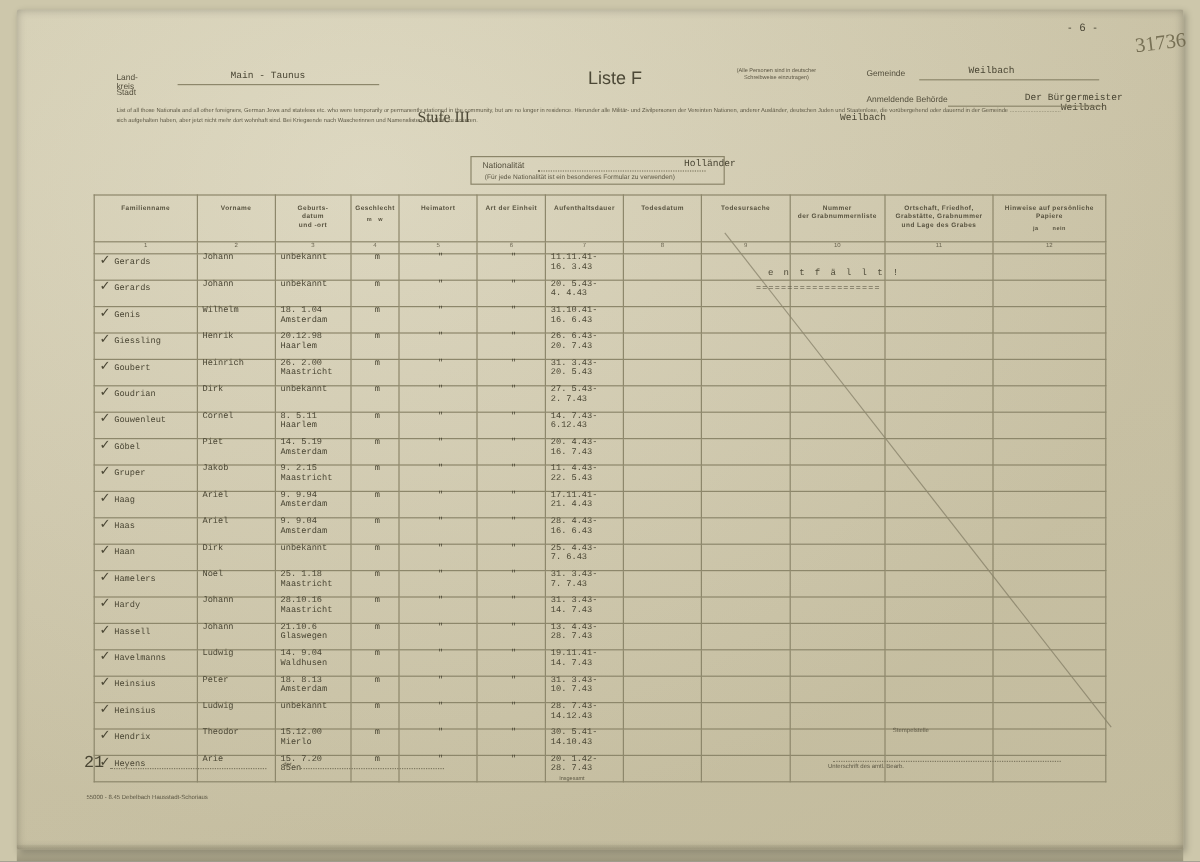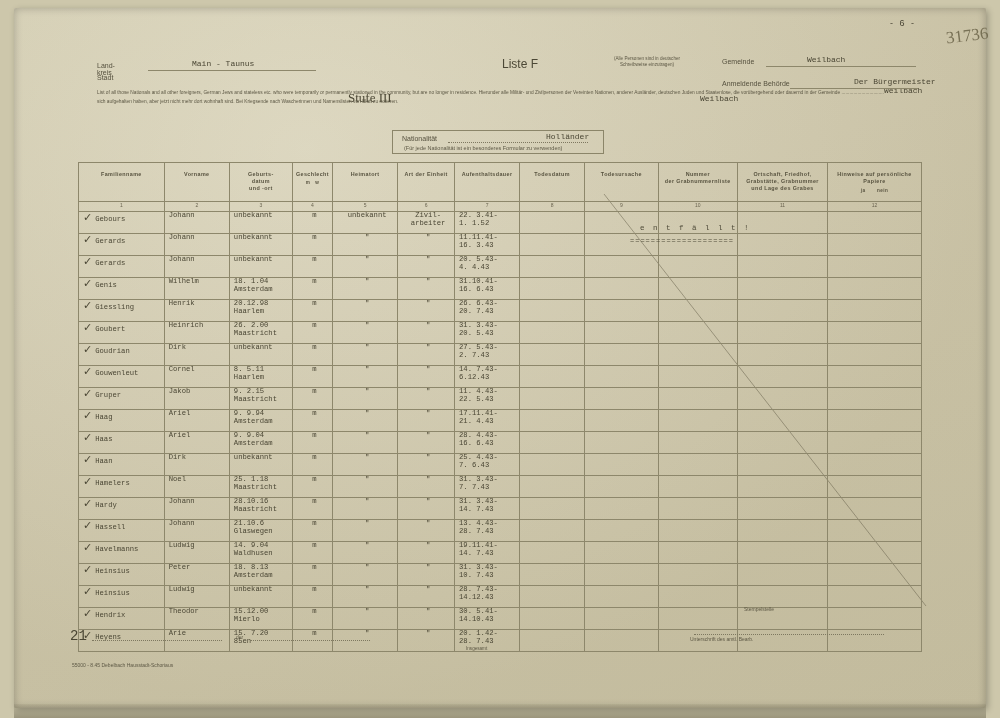--- a/index.html
+++ b/index.html
@@ -23,21 +23,21 @@
   .pg-num{position:absolute;right:84px;top:18px;font-size:9px;letter-spacing:2px;}
   .stamp-num{position:absolute;right:12px;top:26px;font-size:17px;
              font-family:"Liberation Serif", serif;color:#6a6348;
              transform:rotate(-7deg);opacity:.85;}
   .lbl{position:absolute;font-size:7px;color:#55503e;}
   .val{position:absolute;font-family:"Liberation Mono", monospace;color:#4a4634;margin-left:32px;}
   .rule{position:absolute;border-bottom:1px solid #8d876b;}
   
   .hdr-title{position:absolute;left:348px;top:54px;font-size:13px;
              font-family:"Liberation Serif", serif;color:#4c4836;margin-top:36px;}
-  .hdr-liste{position:absolute;left:502px;top:57px;font-size:12px;color:#4c4836;}
+  .hdr-liste{position:absolute;left:490px;top:57px;font-size:15px;color:#4c4836;}
   .note-box{position:absolute;left:588px;top:56px;width:118px;font-size:4.6px;
             color:#5c5744;line-height:1.25;text-align:center;}
   .para{position:absolute;left:97px;top:88px;width:790px;font-size:4.8px;
         color:#5c5744;line-height:1.9;}
   .nat-box{position:absolute;left:392px;top:130px;width:210px;height:22px;
            border:1px solid #8b8569;}
   
   table{position:absolute;left:78px;top:162px;width:844px;border-collapse:collapse;}
   td,th{border:1px solid #8d876b;padding:0;vertical-align:top;}
   .hcell{height:30px;text-align:center;font-size:5.4px;color:#57523f;
@@ -86,21 +86,21 @@
   <div class="lbl" style="left:722px;top:80px;">Anmeldende Behörde</div>
   <div class="val" style="left:822px;top:77px;font-size:8px;">Der Bürgermeister</div>
   <div class="val" style="left:852px;top:86px;font-size:8px;">Weilbach</div>
   <div class="rule" style="left:790px;top:88px;width:128px;"></div>
 
   <div class="para">List of all those Nationals and all other foreigners, German Jews and stateless etc. who were temporarily or permanently stationed in the community, but are no longer in residence. Hierunder alle Militär- und Zivilpersonen der Vereinten Nationen, anderer Ausländer, deutschen Juden und Staatenlose, die vorübergehend oder dauernd in der Gemeinde ................................ sich aufgehalten haben, aber jetzt nicht mehr dort wohnhaft sind. Bei Kriegsende nach Wascherinnen und Namenslisten von Blatt zu notieren.</div>
   <div class="val" style="left:668px;top:94px;font-size:8px;">Weilbach</div>
 
   <div class="nat-box"></div>
   <div class="lbl" style="left:402px;top:135px;">Nationalität</div>
-  <div class="val" style="left:470px;top:132px;font-size:8px;padding-left:44px;">Holländer</div>
+  <div class="val" style="left:494px;top:132px;font-size:8px;padding-left:44px;">Holländer</div>
   <div class="dots" style="left:448px;top:142px;width:140px;"></div>
   <div class="xsmall" style="position:absolute;left:404px;top:145px;color:#5d5845;">(Für jede Nationalität ist ein besonderes Formular zu verwenden)</div>
 
   <svg class="diag" viewBox="0 0 330 420" preserveAspectRatio="none">
     <line x1="4" y1="4" x2="326" y2="416" stroke="#6c6650" stroke-width="1" opacity=".55"></line>
   </svg>
 
   <table>
     <thead>
       <tr>
@@ -129,36 +129,20 @@
         <td class="ncell">7</td>
         <td class="ncell">8</td>
         <td class="ncell">9</td>
         <td class="ncell">10</td>
         <td class="ncell">11</td>
         <td class="ncell">12</td>
       </tr>
     </thead>
     <tbody id="rows-body">
         <tr>
-          <td class="rcell "><span style="font-family: &quot;Liberation Serif&quot;, serif; font-size: 11px; margin-right: 3px; display: inline-block;">✓</span><span>Gebours</span></td>
-          <td class="rcell ">Johann</td>
-          <td class="rcell ">unbekannt</td>
-          <td class="rcell ccell">m</td>
-          <td class="rcell ccell">unbekannt</td>
-          <td class="rcell ccell">Zivil-
-arbeiter</td>
-          <td class="rcell ">22. 3.41-
- 1. 1.52</td>
-          <td class="rcell "></td>
-          <td class="rcell "></td>
-          <td class="rcell "></td>
-          <td class="rcell "></td>
-          <td class="rcell "></td>
-        </tr>
-        <tr>
           <td class="rcell "><span style="font-family: &quot;Liberation Serif&quot;, serif; font-size: 11px; margin-right: 3px; display: inline-block;">✓</span><span>Gerards</span></td>
           <td class="rcell ">Johann</td>
           <td class="rcell ">unbekannt</td>
           <td class="rcell ccell">m</td>
           <td class="rcell ccell">"</td>
           <td class="rcell ccell">"</td>
           <td class="rcell ">11.11.41-
 16. 3.43</td>
           <td class="rcell "></td>
           <td class="rcell "></td>
@@ -247,20 +231,36 @@
         <tr>
           <td class="rcell "><span style="font-family: &quot;Liberation Serif&quot;, serif; font-size: 11px; margin-right: 3px; display: inline-block;">✓</span><span>Gouwenleut</span></td>
           <td class="rcell ">Cornel</td>
           <td class="rcell ">8. 5.11
 Haarlem</td>
           <td class="rcell ccell">m</td>
           <td class="rcell ccell">"</td>
           <td class="rcell ccell">"</td>
           <td class="rcell ">14. 7.43-
  6.12.43</td>
+          <td class="rcell "></td>
+          <td class="rcell "></td>
+          <td class="rcell "></td>
+          <td class="rcell "></td>
+          <td class="rcell "></td>
+        </tr>
+        <tr>
+          <td class="rcell "><span style="font-family: &quot;Liberation Serif&quot;, serif; font-size: 11px; margin-right: 3px; display: inline-block;">✓</span><span>Göbel</span></td>
+          <td class="rcell ">Piet</td>
+          <td class="rcell ">14. 5.19
+Amsterdam</td>
+          <td class="rcell ccell">m</td>
+          <td class="rcell ccell">"</td>
+          <td class="rcell ccell">"</td>
+          <td class="rcell ">20. 4.43-
+16. 7.43</td>
           <td class="rcell "></td>
           <td class="rcell "></td>
           <td class="rcell "></td>
           <td class="rcell "></td>
           <td class="rcell "></td>
         </tr>
         <tr>
           <td class="rcell "><span style="font-family: &quot;Liberation Serif&quot;, serif; font-size: 11px; margin-right: 3px; display: inline-block;">✓</span><span>Gruper</span></td>
           <td class="rcell ">Jakob</td>
           <td class="rcell ">9. 2.15

